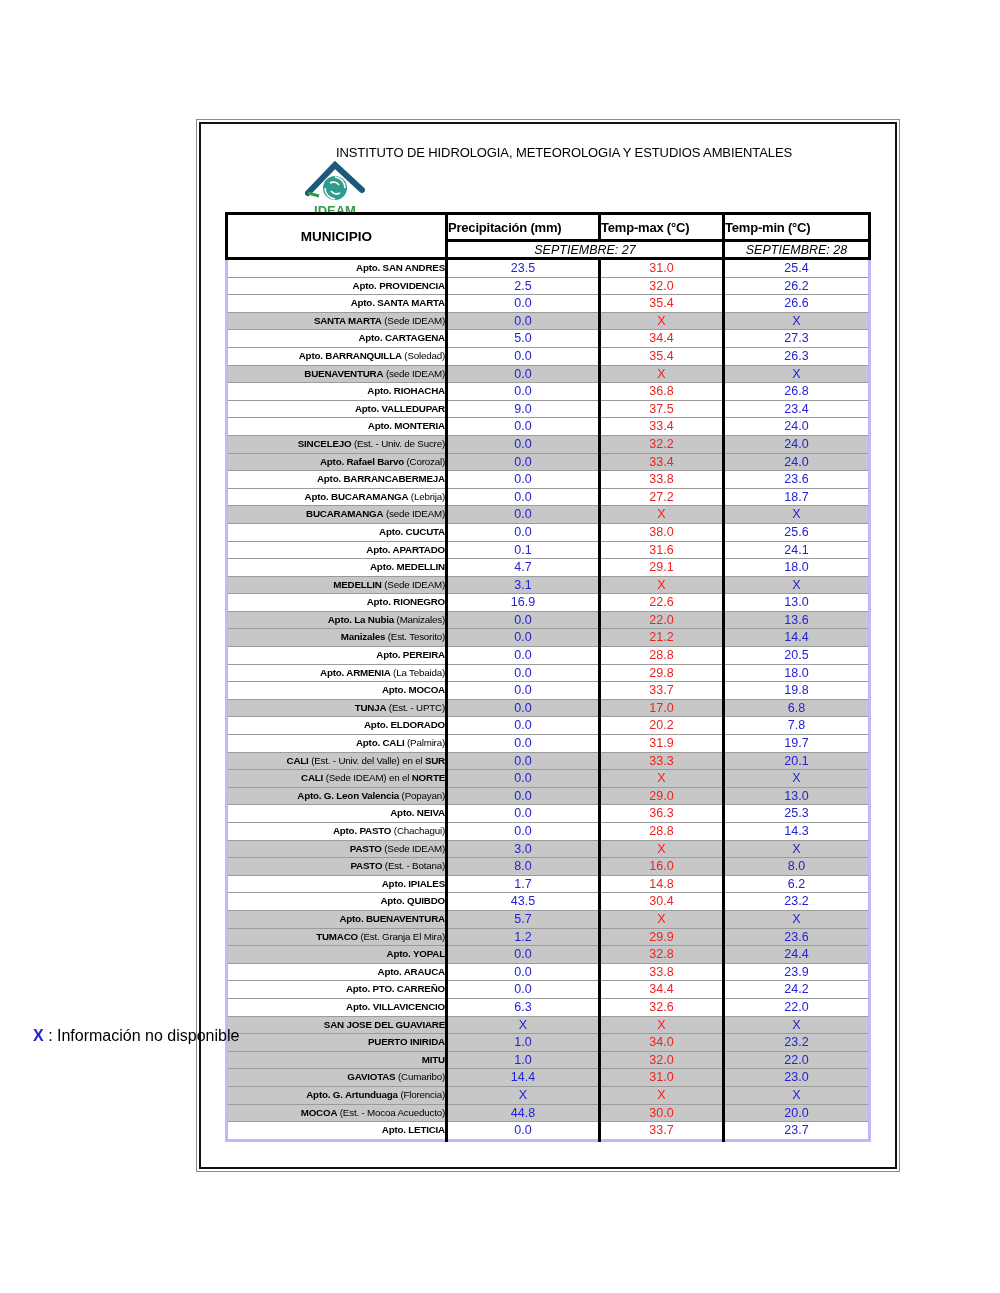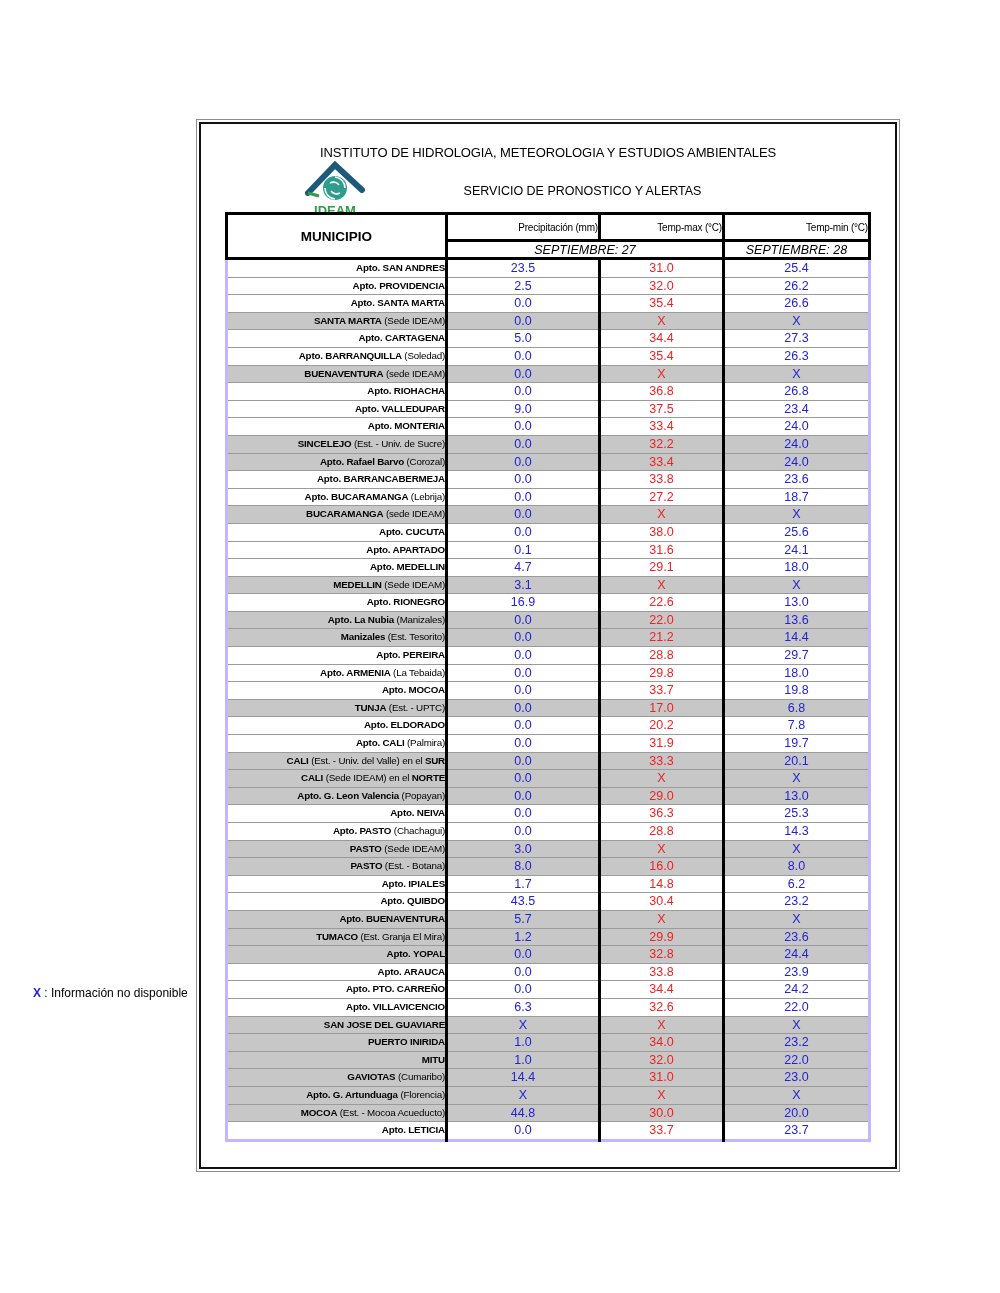--- a/index.html
+++ b/index.html
@@ -1,66 +1,65 @@
 <!DOCTYPE html>
 <html style="--val-blue: #2222d6; --val-red: #ee2222; --shade: #c7c7c7;"><head>
 <meta charset="utf-8">
 <style>
   html,body{margin:0;padding:0;background:#fff;}
   #page{position:relative;width:1000px;height:1293px;background:#fff;
         font-family:"Liberation Sans", sans-serif;color:#000;}
   .frame{position:absolute;left:196px;top:119px;width:702px;height:1051px;
          border:1px solid #8c8c8c;}
   .frame-inner{position:absolute;inset:2px;border:2px solid #111;}
-  .report-title{position:absolute;left:0;top:21px;width:100%;text-align:center;
+  .report-title{position:absolute;left:16px;top:21px;width:100%;text-align:center;
                 font-size:13px;letter-spacing:-0.1px;}
   .report-subtitle{position:absolute;left:60px;top:60px;width:643px;text-align:center;
                    font-size:12.5px;}
   .logo{position:absolute;left:104px;top:36px;width:60px;height:58px;}
   table.data{position:absolute;left:225px;top:212px;border-collapse:collapse;
              table-layout:fixed;width:643px;}
   table.data{border:3px solid #c4b5fd;}
   col.c-mun{width:220px;} col.c-pre{width:153px;} col.c-tmax{width:124px;} col.c-tmin{width:146px;}
   th,td{padding:0;margin:0;overflow:hidden;white-space:nowrap;}
   .hdr th{border:3px solid #000;background:#fff;}
   th.mun-h{font-size:13.5px;font-weight:bold;text-align:center;}
-  th.col-h{font-size:10px;font-weight:normal;height:24px;text-align:right;letter-spacing:-0.2px;}
+  th.col-h{font-size:13px;font-weight:bold;height:24px;text-align:left;letter-spacing:-0.2px;}
   th.date-h{font-size:12.5px;font-weight:normal;height:15px;text-align:center;
             border:3px solid #000;font-style:italic;}
   tbody td{height:16.6px;line-height:16.6px;border-bottom:1px solid #9b9b9b;}
   tbody td.name-cell{font-size:9.8px;letter-spacing:-0.2px;text-align:right;padding-left:3px;
                      border-right:3px solid #000;}
   tbody td.name-cell b{font-weight:bold;}
   tbody td.val-cell{font-size:12.5px;text-align:center;}
   tbody td.sep{border-right:3px solid #000;}
   tr.shaded td{background:var(--shade,#c7c7c7);}
   .val-blue{color:var(--val-blue,#2222d6);}
   .val-red{color:var(--val-red,#ee2222);}
-  .legend{position:absolute;left:33px;top:986px;font-size:12px;}
+  .legend{position:absolute;left:33px;top:1027px;font-size:16px;}
   .legend .lx{font-weight:bold;color:var(--val-blue,#2222d6);}
   .logo-text{font-weight:bold;}
 </style>
 </head>
 <body>
 
 <div id="page">
   <div class="frame">
     <div class="frame-inner">
 
       <div class="report-title">INSTITUTO DE HIDROLOGIA, METEOROLOGIA Y ESTUDIOS AMBIENTALES</div>
 
       <svg class="logo" viewBox="0 0 60 58">
         <path d="M3 33 L30 5 L57 30" fill="none" stroke="#1d5a7a" stroke-width="6" stroke-linecap="round"></path>
         <path d="M3 33 L14 36" fill="none" stroke="#2f9d45" stroke-width="3"></path>
         <circle cx="30" cy="28" r="12" fill="#2f9d8e"></circle>
         <path d="M30 17 a11 11 0 0 1 10 11 M30 39 a11 11 0 0 1 -10 -11 M25 23 a7 7 0 0 1 9 2 M35 33 a7 7 0 0 1 -9 -2" fill="none" stroke="#ffffff" stroke-width="1.6"></path>
         <text x="30" y="55" text-anchor="middle" font-size="13" class="logo-text" fill="#2f9d45">IDEAM</text>
       </svg>
 
-      <div class="report-subtitle">SERVICIO DE PRONOSTICO Y ALERTAS</div>
     </div>
   </div>
 
   <table class="data">
     <colgroup>
         <col class="c-mun">
         <col class="c-pre">
         <col class="c-tmax">
         <col class="c-tmin">
       </colgroup>
@@ -206,21 +205,21 @@
         <tr class="shaded">
           <td class="name-cell"><b>Manizales</b> (Est. Tesorito)</td>
           <td class="val-cell val-blue sep">0.0</td>
           <td class="val-cell val-red sep">21.2</td>
           <td class="val-cell val-blue">14.4</td>
         </tr>
         <tr>
           <td class="name-cell"><b>Apto. PEREIRA</b></td>
           <td class="val-cell val-blue sep">0.0</td>
           <td class="val-cell val-red sep">28.8</td>
-          <td class="val-cell val-blue">29.7</td>
+          <td class="val-cell val-blue">20.5</td>
         </tr>
         <tr>
           <td class="name-cell"><b>Apto. ARMENIA</b> (La Tebaida)</td>
           <td class="val-cell val-blue sep">0.0</td>
           <td class="val-cell val-red sep">29.8</td>
           <td class="val-cell val-blue">18.0</td>
         </tr>
         <tr>
           <td class="name-cell"><b>Apto. MOCOA</b></td>
           <td class="val-cell val-blue sep">0.0</td>

